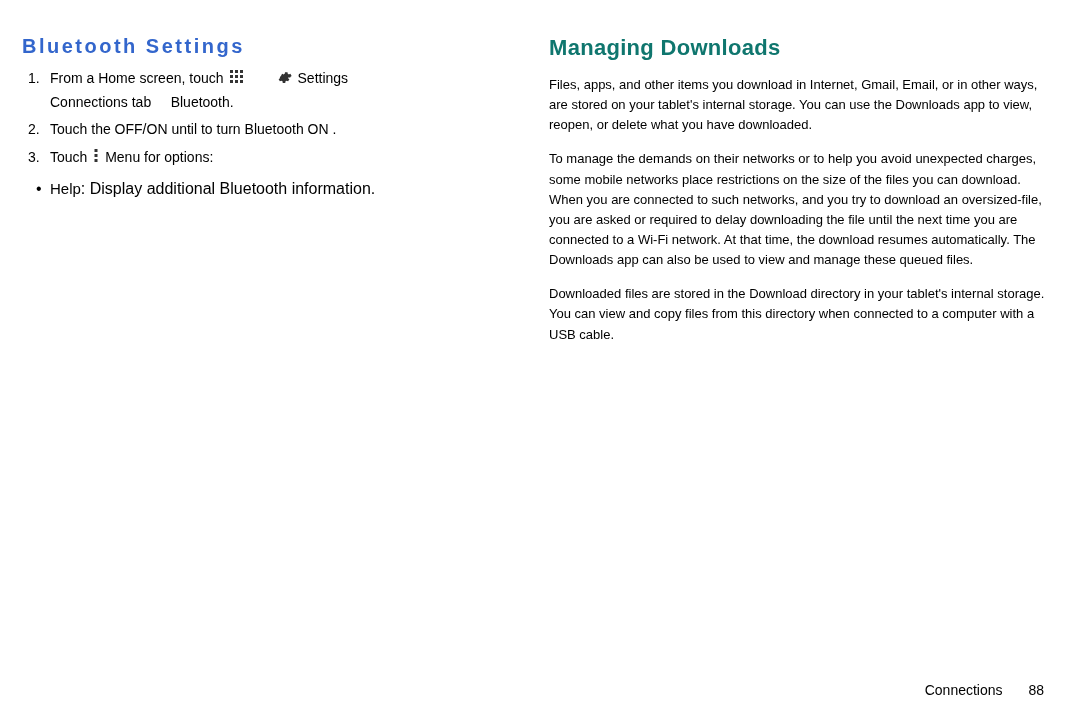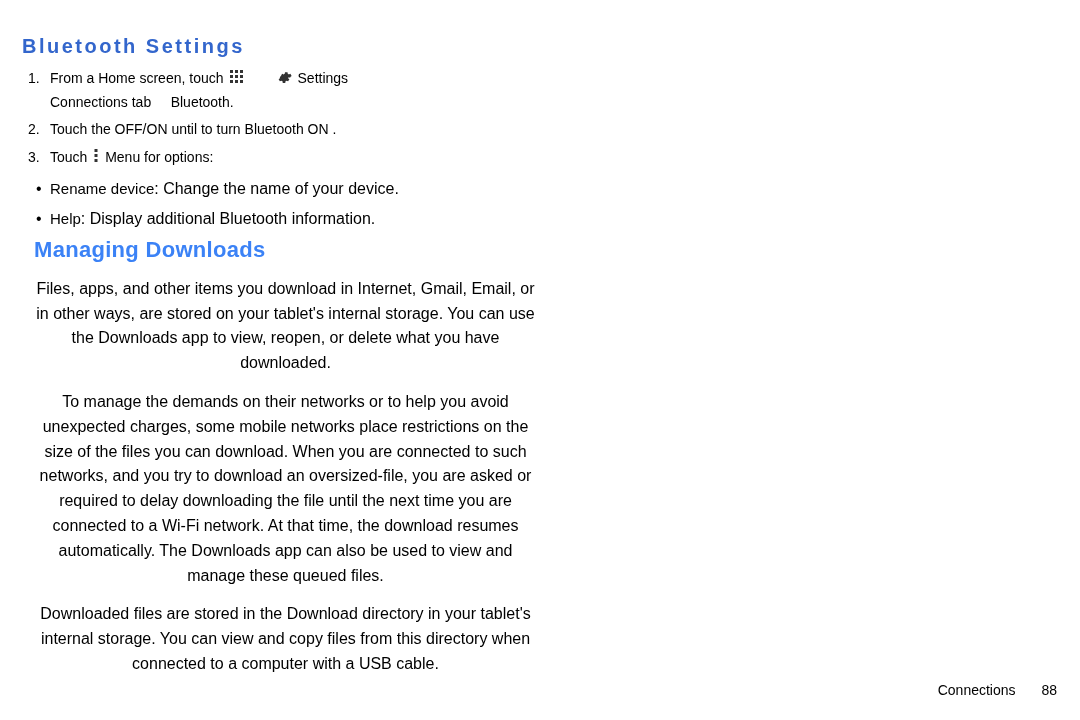--- a/index.html
+++ b/index.html
@@ -1,44 +1,44 @@
 <!DOCTYPE html>
 <html><head>
   <meta charset="utf-8">
   <style>
     * { box-sizing: border-box; margin: 0; padding: 0; }
     html, body { width: 1080px; height: 720px; background: #fff; font-family: Arial, Helvetica, sans-serif; color: #000; }
-    .page { display: flex; padding: 35px 28px 20px 22px; height: 100%; position: relative; flex-direction: column; }
+    .page { display: flex; padding: 35px 28px 20px 22px; height: 100%; position: relative; }
     .col { width: 50%; padding: 0 12px; }
     .col-left { padding-left: 0; }
     .col-right { padding-right: 0; }
 
     .h2-blue { color: #3366cc; font-weight: bold; font-size: 20px; letter-spacing: 2.5px; margin-bottom: 10px; }
-    .h2-blue-nolspace { color: #3b82f6; font-weight: bold; font-size: 22px; letter-spacing: 0.3px; margin-bottom: 14px; font-family: Arial, sans-serif; }
+    .h2-blue-nolspace { color: #0f766e; font-weight: bold; font-size: 22px; letter-spacing: 0.3px; margin-bottom: 14px; font-family: Arial, sans-serif; }
 
     ol.steps { list-style: none; padding-left: 28px; font-size: 14px; }
     ol.steps > li { margin-bottom: 6px; line-height: 1.55; position: relative; }
     ol.steps > li .num { position: absolute; left: -22px; }
     ol.steps .word { font-family: Arial, sans-serif; text-align: right; }
 
     .apps-icon { display: inline-block; vertical-align: -2px; margin: 0 2px; }
     .apps-icon svg { display: block; }
 
     .gear-icon { display: inline-block; vertical-align: -2px; margin: 0 2px; }
 
     .menu-dots { display: inline-block; vertical-align: -2px; margin: 0 2px; }
 
     ul.bullets { list-style: none; padding-left: 28px; font-size: 16px; margin-top: 6px; }
     ul.bullets > li { margin-bottom: 6px; line-height: 1.5; position: relative; }
     ul.bullets > li::before { content: "•"; position: absolute; left: -14px; }
     ul.bullets .lbl { font-family: Arial, sans-serif; font-size: 15px; }
 
-    .para { font-size: 16px; line-height: 1.55; margin-bottom: 14px; text-align: center; }
+    .para { font-size: 13px; line-height: 1.55; margin-bottom: 14px; }
 
-    .footer { position: absolute; bottom: 22px; right: 23px; font-size: 14px; }
+    .footer { position: absolute; bottom: 22px; right: 36px; font-size: 14px; }
     .footer .sec { margin-right: 22px; }
   </style>
 </head>
 <body>
 
 <div class="page">
 
   <div class="col col-left">
     <div class="h2-blue">Bluetooth Settings</div>
 
@@ -90,23 +90,20 @@
             <rect x="1.5" y="6" width="3" height="3" fill="#333"></rect>
             <rect x="1.5" y="11" width="3" height="3" fill="#333"></rect>
           </svg>
         </span>
         <span class="word">Menu</span><span> for options:</span>
       </li>
     </ol>
 
     <ul class="bullets">
       <li>
-        <span class="lbl">Rename device</span><span>: Change the name of your device.</span>
-      </li>
-      <li>
         <span class="lbl">Help</span><span>: Display additional Bluetooth information.</span>
       </li>
     </ul>
   </div>
 
   <div class="col col-right">
     <div class="h2-blue-nolspace">Managing Downloads</div>
     <p class="para">Files, apps, and other items you download in Internet, Gmail, Email, or in other ways, are stored on your tablet's internal storage. You can use the Downloads app to view, reopen, or delete what you have downloaded.</p>
     <p class="para">To manage the demands on their networks or to help you avoid unexpected charges, some mobile networks place restrictions on the size of the files you can download. When you are connected to such networks, and you try to download an oversized-file, you are asked or required to delay downloading the file until the next time you are connected to a Wi-Fi network. At that time, the download resumes automatically. The Downloads app can also be used to view and manage these queued files.</p>
     <p class="para">Downloaded files are stored in the Download directory in your tablet's internal storage. You can view and copy files from this directory when connected to a computer with a USB cable.</p>

